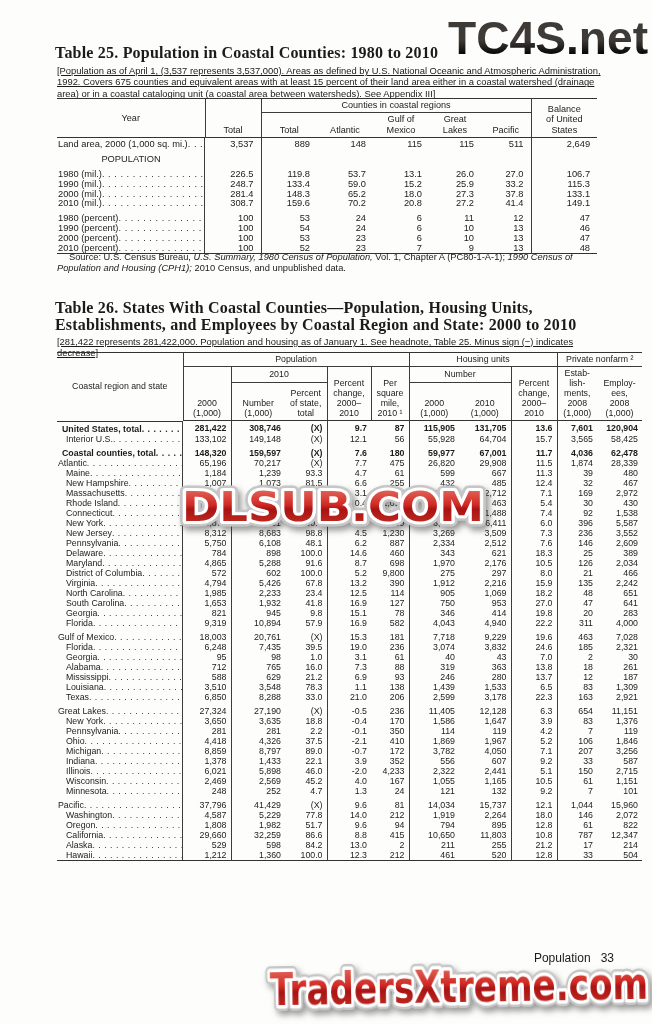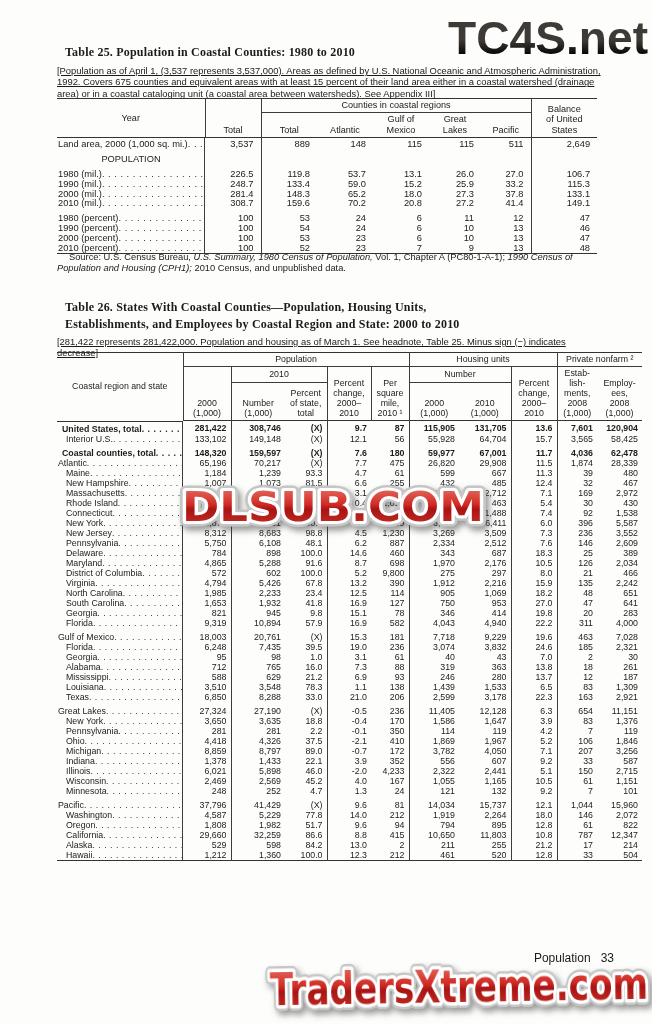--- a/index.html
+++ b/index.html
@@ -1,22 +1,22 @@
 <!DOCTYPE html>
 <html><head>
 <meta charset="utf-8">
 <style>
   html,body{margin:0;padding:0;}
   body{width:652px;height:1024px;overflow:hidden;position:relative;background:#fdfdfc;
        font-family:"Liberation Sans",sans-serif;color:#1b1b1b;}
   .page{position:absolute;inset:0;}
 
   
-  .tbl-title{position:absolute;left:65px;width:545px;font-family:"Liberation Serif",serif;
-             font-weight:bold;font-size:12px;line-height:17px;white-space:pre-line;letter-spacing:.2px;}
+  .tbl-title{position:absolute;left:55px;width:545px;font-family:"Liberation Serif",serif;
+             font-weight:bold;font-size:16px;line-height:17px;white-space:pre-line;letter-spacing:.2px;}
   #t25-title{top:44px;}
   #t26-title{top:299px;}
   .note{position:absolute;left:57px;width:545px;font-size:9.4px;line-height:11.4px;text-decoration:underline;}
   #t25-note{top:65px;}
   #t26-note{top:336px;}
 
   
   table{border-collapse:collapse;table-layout:fixed;position:absolute;left:57px;}
   .t25{top:98px;width:540px;font-size:9.3px;border-top:1.7px solid #333;border-bottom:1.7px solid #333;}
   .t26{top:352px;width:585px;font-size:8.8px;border-top:1.7px solid #333;border-bottom:1.7px solid #333;}
@@ -245,21 +245,21 @@
           <td class="num">13</td>
           <td class="num">48</td>
         </tr>
       </tbody>
   </table>
 
   <div id="t25-src" class="src"><span>Source: U.S. Census Bureau, </span><em>U.S. Summary, 1980 Census of Population,</em><span> Vol. 1, Chapter A (PC80-1-A-1); </span><em>1990 Census of Population and Housing (CPH1);</em><span> 2010 Census, and unpublished data.</span></div>
 
   <div id="t26-title" class="tbl-title">Table 26. States With Coastal Counties—Population, Housing Units,
 Establishments, and Employees by Coastal Region and State: 2000 to 2010</div>
-  <div id="t26-note" class="note">[281,422 represents 281,422,000. Population and housing as of March 1. See headnote, Table 25. Minus sign (−) indicates decrease]</div>
+  <div id="t26-note" class="note">[281,422 represents 281,422,000. Population and housing as of January 1. See headnote, Table 25. Minus sign (−) indicates decrease]</div>
 
   <table class="t26">
     <colgroup>
       <col style="width:126px">
         <col style="width:48px">
         <col style="width:54px">
         <col style="width:42px">
       <col style="width:44px">
         <col style="width:38px">
         <col style="width:50px">
@@ -511,21 +511,21 @@
           <td class="stub ind2">
             <span class="lbl">Delaware</span>
             <span class="dots"> . . . . . . . . . . . . . . . . . . . . . . . . . . . . . . . . . . . . . . . . . . . . . . . . . . . . . . . . . . . . . . . . . . . . . . . . . . . . . . . .</span>
           </td>
           <td class="num">784</td>
           <td class="num">898</td>
           <td class="num">100.0</td>
           <td class="num">14.6</td>
           <td class="num">460</td>
           <td class="num">343</td>
-          <td class="num">687</td>
+          <td class="num">621</td>
           <td class="num">18.3</td>
           <td class="num">25</td>
           <td class="num">389</td>
         </tr>
         <tr>
           <td class="stub ind2">
             <span class="lbl">Maryland</span>
             <span class="dots"> . . . . . . . . . . . . . . . . . . . . . . . . . . . . . . . . . . . . . . . . . . . . . . . . . . . . . . . . . . . . . . . . . . . . . . . . . . . . . . . .</span>
           </td>
           <td class="num">4,865</td>

